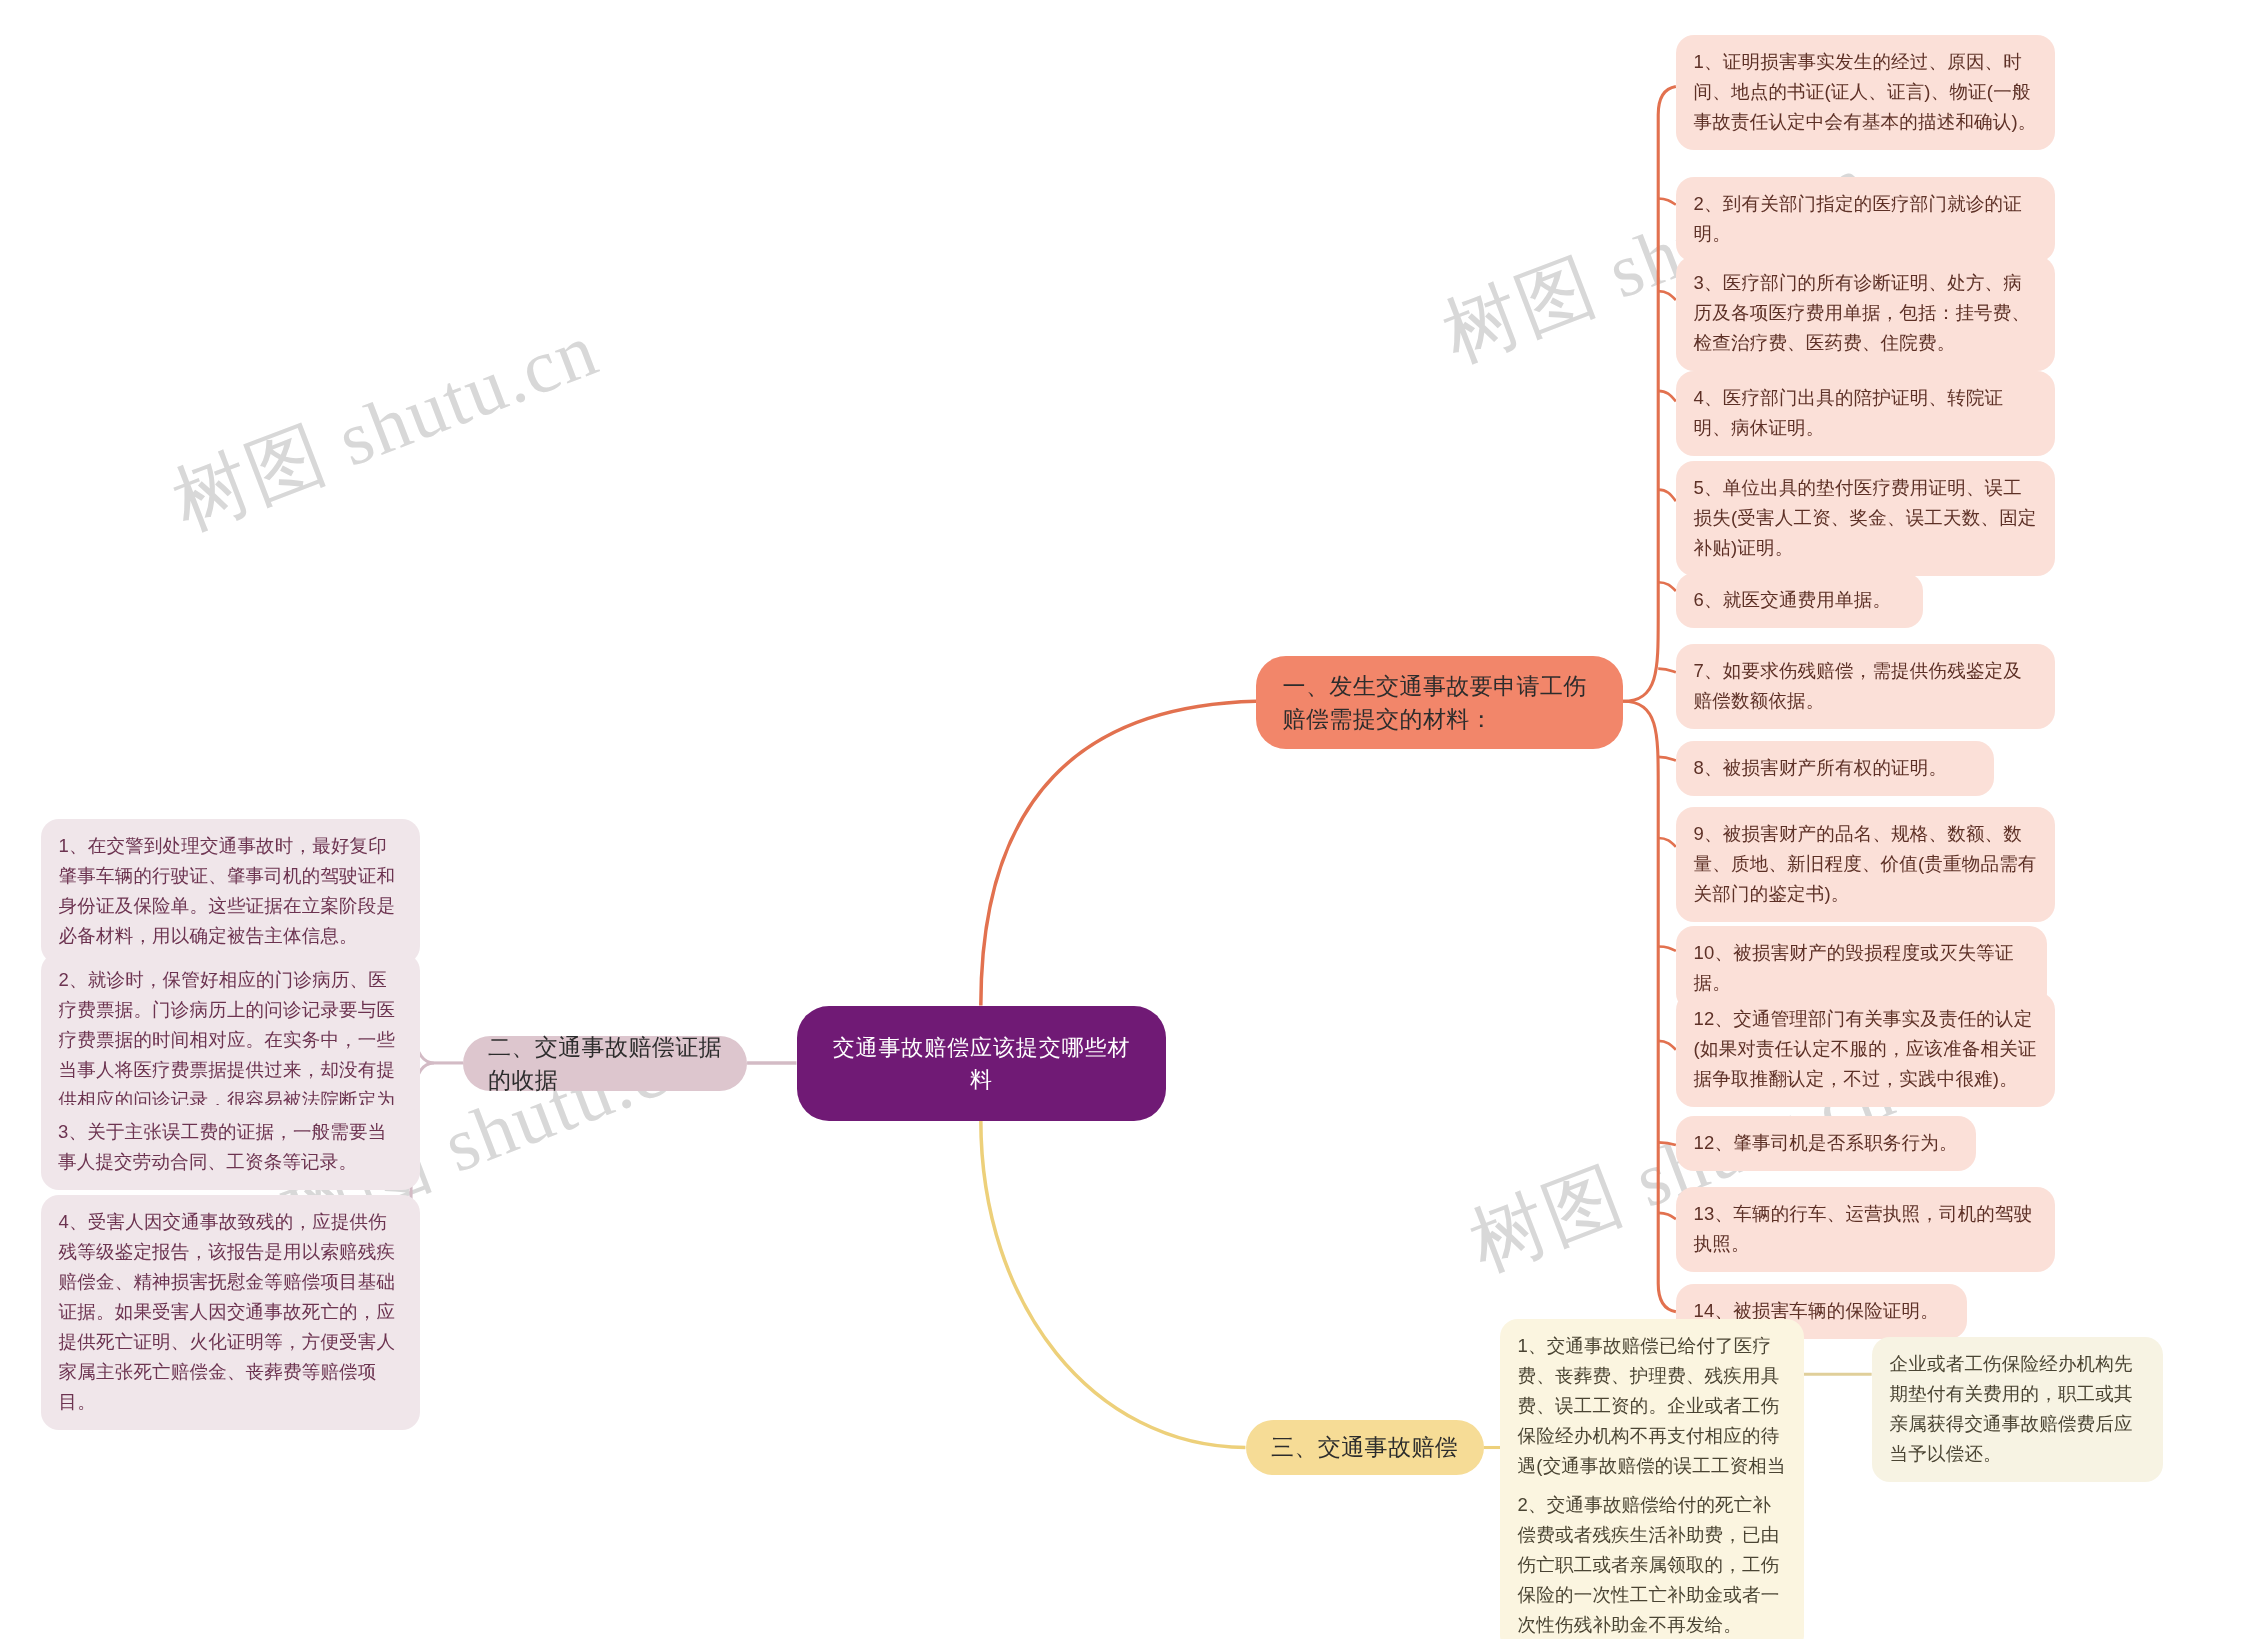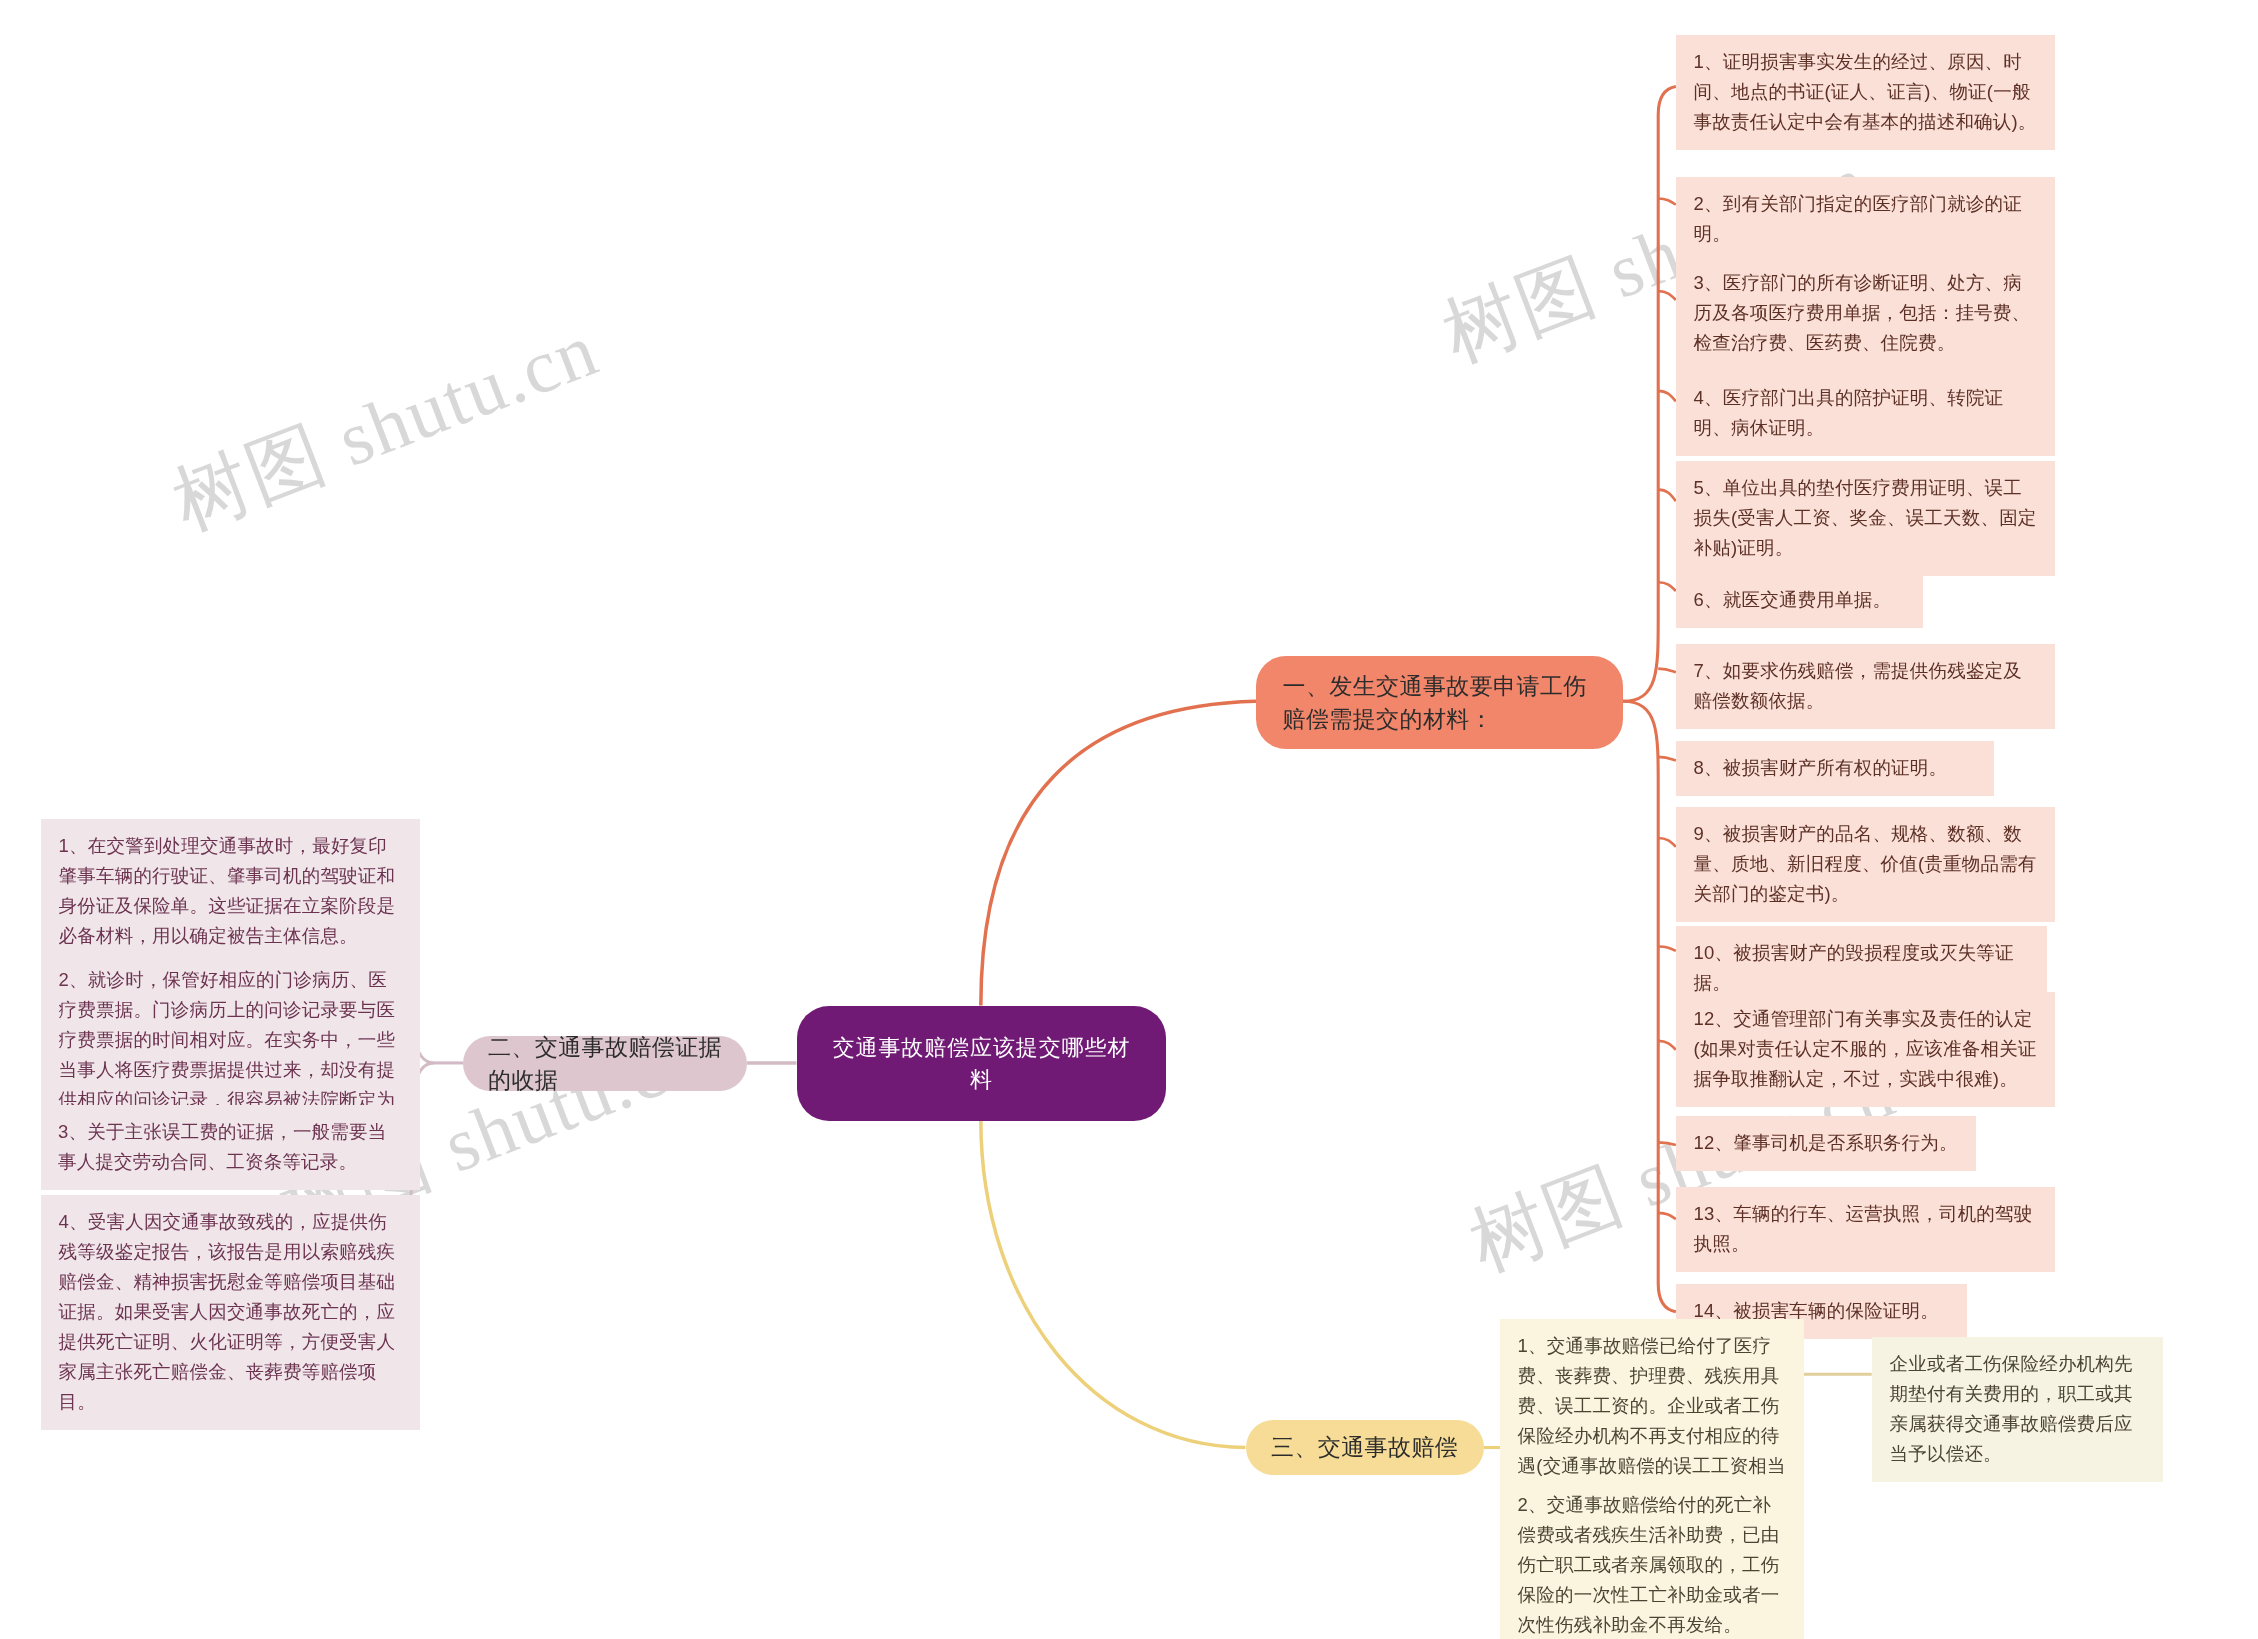--- a/index.html
+++ b/index.html
@@ -92,21 +92,21 @@
     width: 238px; height: 55px;
     background: #f6dc96;
     color: #2c2c2c;
     justify-content: flex-start;
     padding: 0 25px;
   }
 
   
   .leaf {
     position: absolute;
-    border-radius: 0;
+    border-radius: 18px;
     font-size: 18.5px;
     line-height: 1.62;
     padding: 12.4px 17.6px;
     letter-spacing: 0.2px;
     display: block;
   }
   .leaf-orange {
     background: #fbe0d8;
     color: #5d3026;
   }

